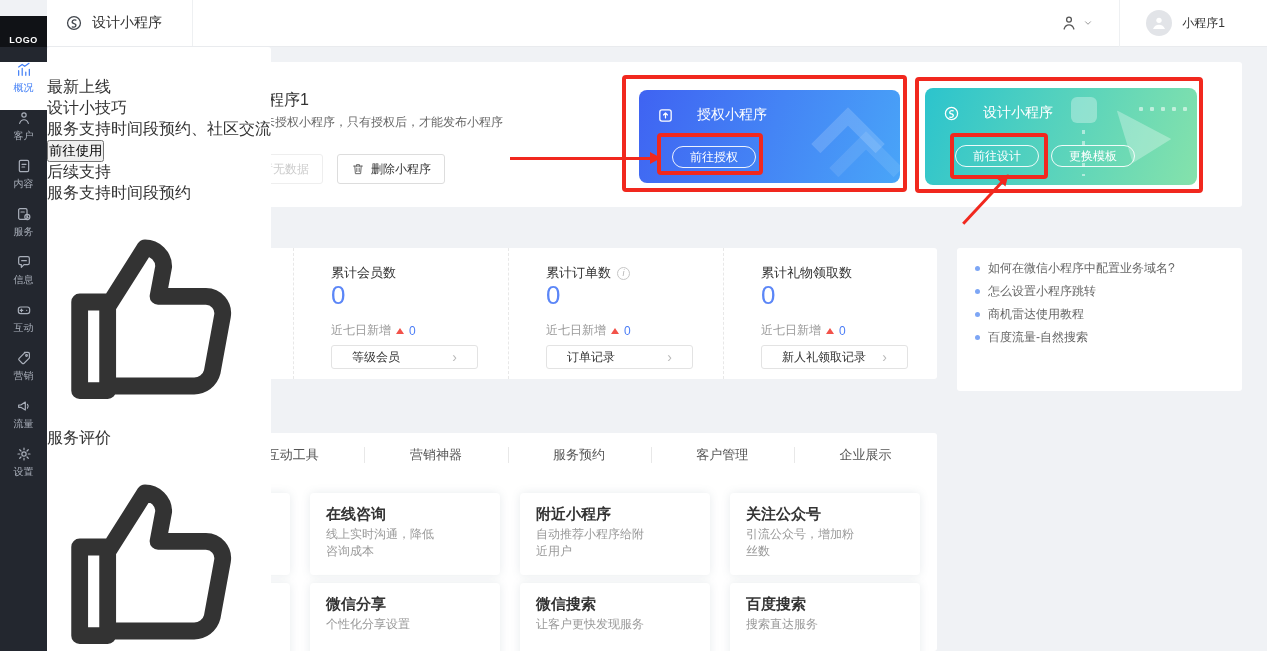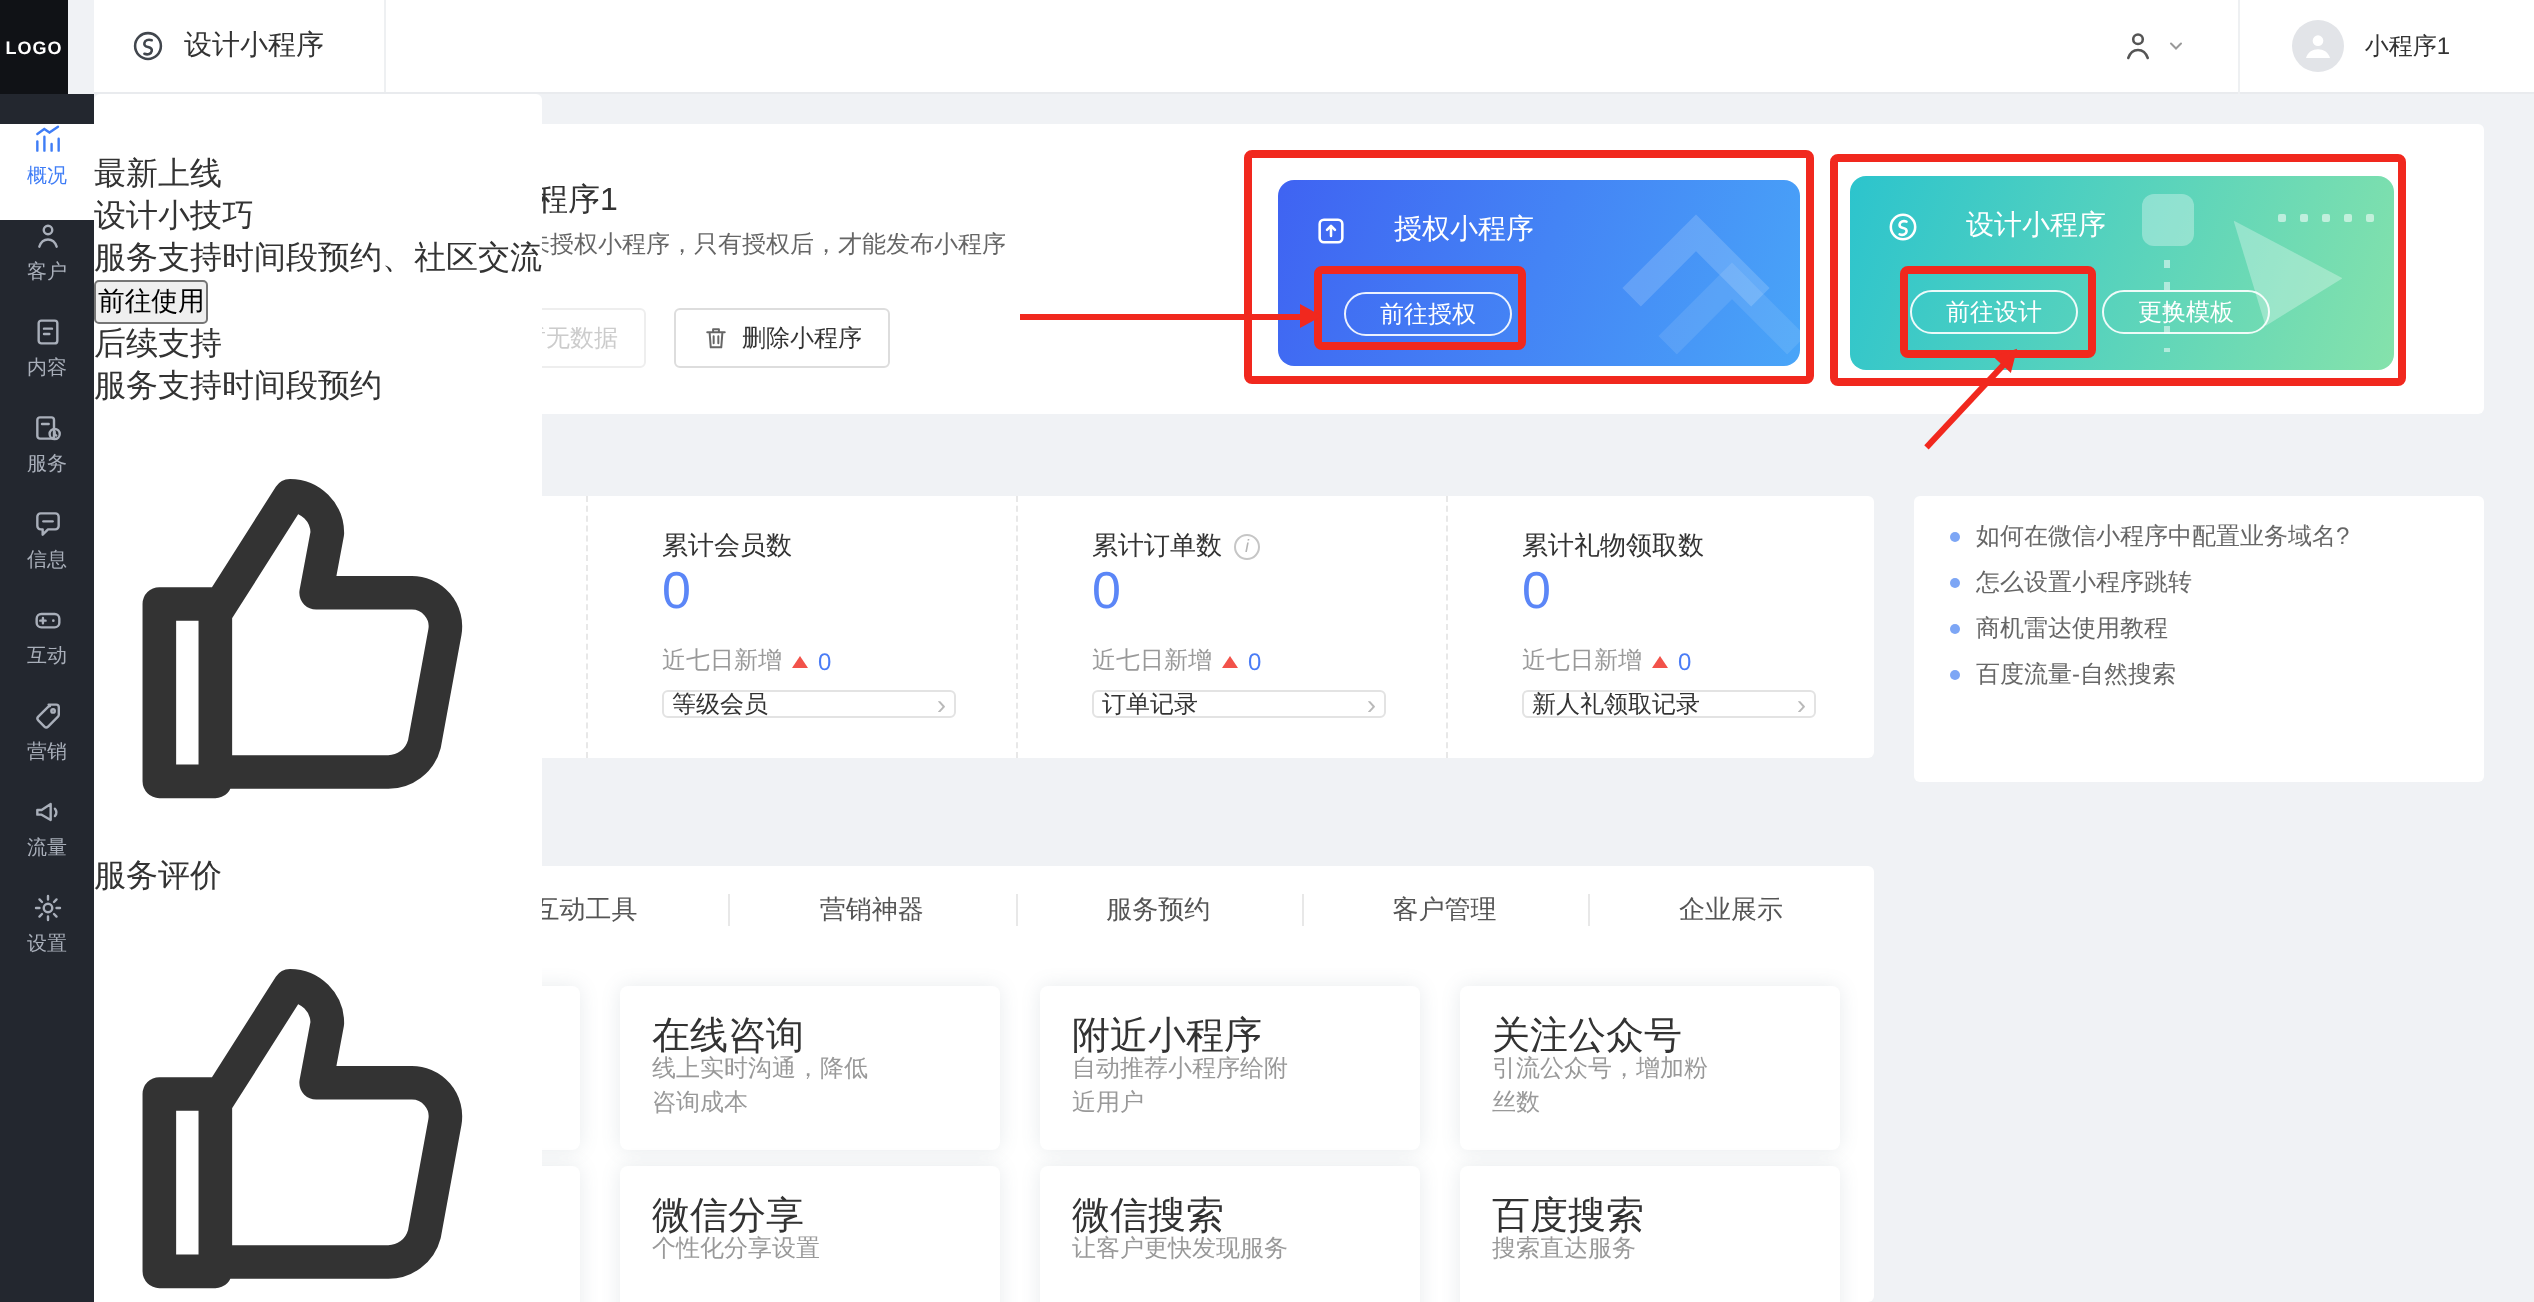--- a/index.html
+++ b/index.html
@@ -1,21 +1,21 @@
 <!DOCTYPE html>
 <html><head>
 <meta charset="utf-8">
 <style>
   *{margin:0;padding:0;box-sizing:border-box}
   html,body{width:1267px;height:651px;overflow:hidden}
   body{font-family:"Liberation Sans","DejaVu Sans",sans-serif;background:#f0f2f5;position:relative;color:#333}
   svg{display:block}
 
   
-  .logo-block{position:absolute;left:0;top:0;width:34px;height:47px;background:#101216;color:#fff;
+  .logo-block{position:absolute;left:0;top:16px;width:47px;height:47px;background:#101216;color:#fff;
     display:flex;align-items:center;justify-content:center;font-size:9px;font-weight:bold;letter-spacing:.5px;z-index:6}
   .topbar{position:absolute;left:47px;top:0;width:1220px;height:47px;background:#fff;border-bottom:1px solid #e9ebee;
     display:flex;align-items:center;z-index:5}
   .app-title-wrap{display:flex;align-items:center;gap:9px;padding:0 30px 0 18px;height:100%;border-right:1px solid #eef0f2;font-size:14px;color:#333}
   .top-right{margin-left:auto;display:flex;align-items:center;height:100%}
   .account-menu{display:flex;align-items:center;gap:5px;color:#555;padding:0 26px;cursor:pointer;height:100%}
   .divider-v{width:1px;height:47px;background:#eef0f2}
   .user-chip{display:flex;align-items:center;gap:10px;padding:0 42px 0 26px;font-size:12px;color:#333;cursor:pointer;height:100%}
   .avatar-sm{width:26px;height:26px;border-radius:50%;background:#e2e4e8;display:flex;align-items:center;justify-content:center;overflow:hidden}
 
@@ -83,22 +83,22 @@
   .stats-card{left:31px;top:201px;width:859px;height:131px}
   .stat-col{position:absolute;top:0;height:131px;width:215px}
   .stat-col + .stat-col{border-left:1px dashed #e8e8e8}
   .s-title{position:absolute;left:37px;top:16px;font-size:13px;color:#333;display:flex;align-items:center}
   .s-link{position:absolute;left:37px;top:40px;font-size:12px;color:#4a7cf6;cursor:pointer}
   .s-desc{position:absolute;left:37px;top:61px;width:162px;font-size:12px;color:#999;line-height:16px}
   .s-val{position:absolute;left:37px;top:32px;font-size:26px;font-weight:400;color:#5b86f7}
   .s-delta{position:absolute;left:37px;top:74px;font-size:12px;color:#999;display:flex;align-items:center;gap:5px}
   .tri-up{width:0;height:0;border-left:4px solid transparent;border-right:4px solid transparent;border-bottom:6px solid #f2524a}
   .delta-val{color:#4a7cf6}
-  .s-btn{position:absolute;left:37px;top:97px;width:147px;height:14px;border:1px solid #e3e3e3;border-radius:3px;background:#fff;
-    font-size:12px;color:#333;display:flex;align-items:center;justify-content:space-between;padding:0 4px;cursor:pointer}
+  .s-btn{position:absolute;left:37px;top:97px;width:147px;height:24px;border:1px solid #e3e3e3;border-radius:3px;background:#fff;
+    font-size:12px;color:#333;display:flex;align-items:center;justify-content:space-between;padding:0 20px;cursor:pointer}
   .chev:before{content:"›";color:#b9b9b9;font-size:14px;line-height:1}
   .info-i{width:13px;height:13px;border:1px solid #c6c6c6;border-radius:50%;color:#b5b5b5;font-size:9px;
     display:inline-flex;align-items:center;justify-content:center;margin-left:6px}
   .info-i:before{content:"i"}
 
   
   .tips-card{left:910px;top:201px;width:285px;height:143px}
   .tips-head{height:40px;border-bottom:1px solid #f0f0f0;display:flex;align-items:center;gap:10px;padding:0 18px}
   .tips-title{font-size:14px;color:#333}
   .tips-more{margin-left:auto;font-size:12px;color:#999;cursor:pointer}
@@ -106,21 +106,21 @@
   .tip-item{display:flex;align-items:center;gap:8px;height:23px;font-size:12px;color:#666;cursor:pointer}
   .tip-item i{width:5px;height:5px;border-radius:50%;background:#7da6f5;flex:0 0 auto}
 
   
   .func-card{left:31px;top:386px;width:859px;height:218px;overflow:visible}
   .tabs{display:flex;height:44px}
   .tab{flex:1;text-align:center;line-height:44px;font-size:13px;color:#555;cursor:pointer;position:relative}
   .tab + .tab:before{content:"";position:absolute;left:0;top:14px;width:1px;height:16px;background:#e8e8e8}
   .tab.active{color:#3f7df6}
   .fcard{position:absolute;width:190px;height:82px;background:#fff;border-radius:4px;box-shadow:0 0 10px rgba(93,113,127,.14);cursor:pointer}
-  .f-title{position:absolute;left:16px;top:12px;font-size:19px;font-weight:normal;color:#333}
+  .f-title{position:absolute;left:16px;top:12px;font-size:15px;font-weight:bold;color:#333}
   .f-desc{position:absolute;left:16px;top:33px;width:108px;font-size:12px;color:#999;line-height:17px}
   .illus{position:absolute;right:10px;bottom:8px;width:58px;height:52px}
   .il-main{position:absolute;right:0;bottom:0;width:44px;height:40px;border-radius:6px}
   .il-acc{position:absolute;left:0;top:2px;width:22px;height:22px;border-radius:50%;
     display:flex;align-items:center;justify-content:center;color:#fff;font-size:9px;font-weight:bold}
   .il1 .il-main{background:linear-gradient(135deg,#f9b9c6,#f败}
   
 
   .il1 .il-main{background:linear-gradient(135deg,#f9b9c6,#f08ba2)} .il1 .il-acc{background:#f6c39a}
   .il2 .il-main{background:linear-gradient(135deg,#9cc4f9,#6ba3f5);width:32px;height:44px;border-radius:7px} .il2 .il-acc{background:#f6c39a;top:auto;bottom:-2px;left:6px}

